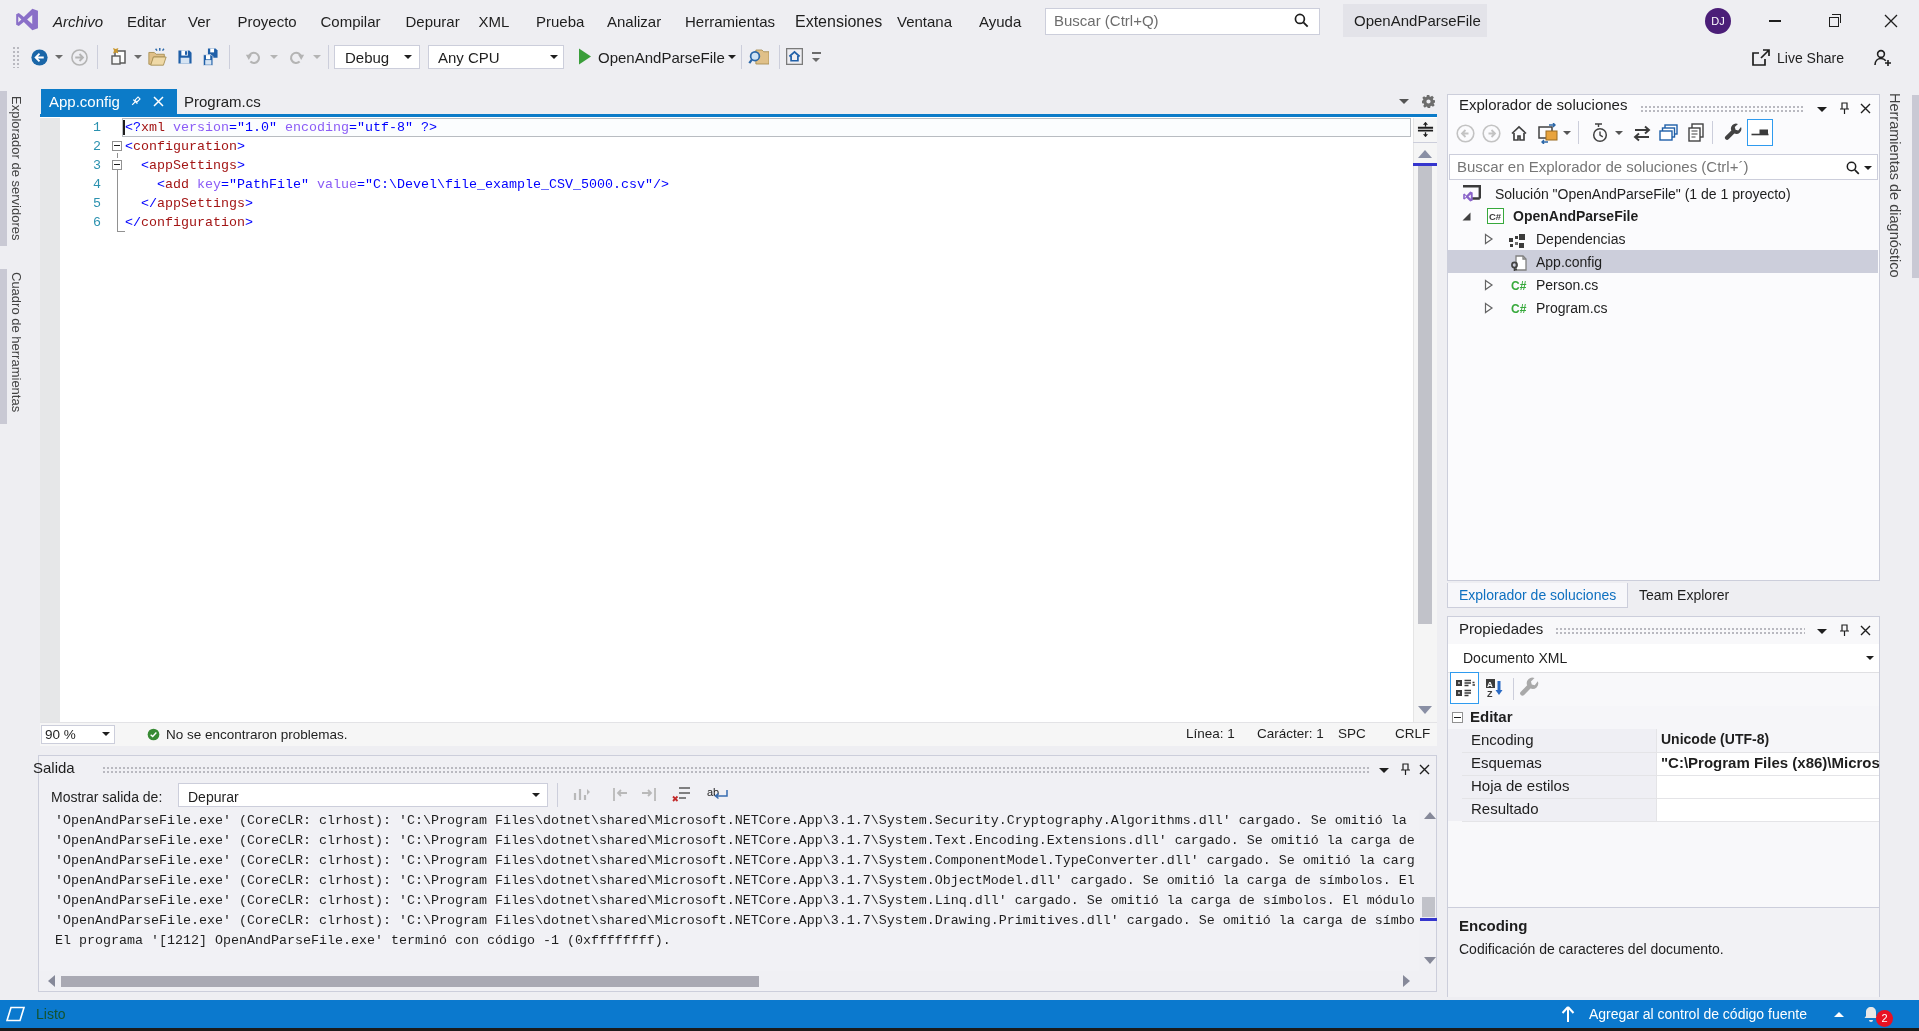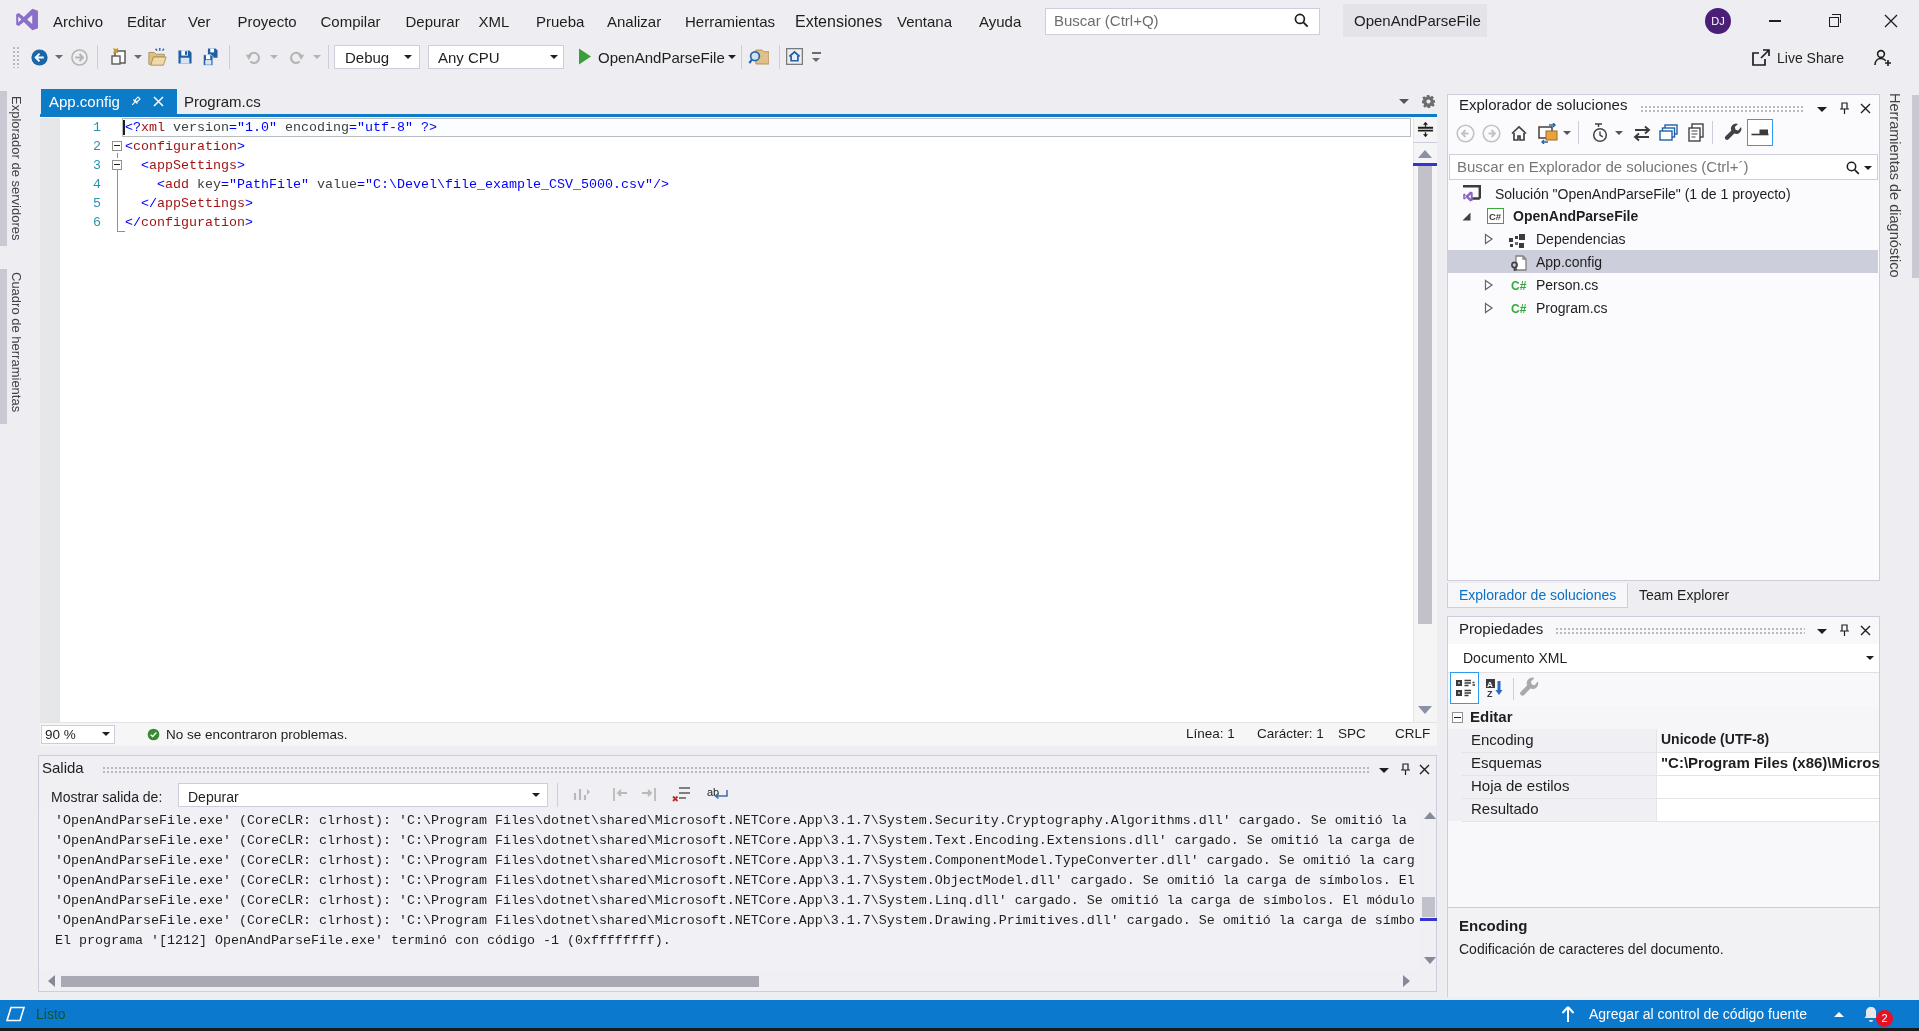--- a/index.html
+++ b/index.html
@@ -3,30 +3,30 @@
 <meta charset="utf-8">
 <style>
 html,body{margin:0;padding:0;}
 body{width:1919px;height:1031px;position:relative;overflow:hidden;background:#EEEEF2;
   font-family:"Liberation Sans",sans-serif;color:#1E1E1E;}
 .abs{position:absolute;}
 .mono{font-family:"Liberation Mono",monospace;}
 .grip{background-image:radial-gradient(#B9B9C0 0.9px, transparent 1px);background-size:4px 4px;}
 .caret{width:0;height:0;border-left:4px solid transparent;border-right:4px solid transparent;border-top:4px solid #1E1E1E;}
 .combo{background:#fff;border:1px solid #CCCEDB;box-sizing:border-box;}
-.kw{color:#0000FF}.el{color:#A31515}.at{color:#404040}
+.kw{color:#0000FF}.el{color:#A31515}.at{color:#8b5cf6}
 </style>
 </head>
 <body>
 
 <div class="abs" style="left:0;top:0;width:1919px;height:42px;background:#EEEEF2;"></div>
 <svg class="abs" style="left:14px;top:7px" width="25" height="25" viewBox="0 0 24 24">
 <path fill="#8A6FC8" fill-rule="evenodd" d="M17.6 1.6 23 3.7v16.6l-5.4 2.1-8.2-8-4.8 3.8-2.5-1.1V6.9l2.5-1.1 4.8 3.8 8.2-8zM4.1 9.2v5.6L7.1 12 4.1 9.2zm13.4-1.5L12.6 12l4.9 4.3V7.7z"></path>
 </svg>
-<div class="abs" style="top:13px;font-size:15px;left:53px;">Archivo</div>
+<div class="abs" style="top:13px;font-size:15px;left:53px;font-style:italic;">Archivo</div>
 <div class="abs" style="top:13px;font-size:15px;left:127px;">Editar</div>
 <div class="abs" style="top:13px;font-size:15px;left:188px;">Ver</div>
 <div class="abs" style="top:13px;font-size:15px;left:237.5px;">Proyecto</div>
 <div class="abs" style="top:13px;font-size:15px;left:320.5px;">Compilar</div>
 <div class="abs" style="top:13px;font-size:15px;left:405.5px;">Depurar</div>
 <div class="abs" style="top:13px;font-size:15px;left:478.5px;">XML</div>
 <div class="abs" style="top:13px;font-size:15px;left:536px;">Prueba</div>
 <div class="abs" style="top:13px;font-size:15px;left:607px;">Analizar</div>
 <div class="abs" style="top:13px;font-size:15px;left:685px;">Herramientas</div>
 <div class="abs" style="top:13px;font-size:16px;left:795px;">Extensiones</div>
@@ -204,21 +204,21 @@
     <circle cx="8" cy="8" r="7.2" fill="#388A34"></circle>
     <path d="M4.5 8.2 7 10.5l4.5-5" stroke="#fff" stroke-width="1.7" fill="none"></path>
   </svg>
 <div class="abs" style="left:166px;top:727px;font-size:13.5px;">No se encontraron problemas.</div>
 <div class="abs" style="left:1186px;top:726px;font-size:13.5px;">Línea: 1</div>
 <div class="abs" style="left:1257px;top:726px;font-size:13.5px;">Carácter: 1</div>
 <div class="abs" style="left:1338px;top:726px;font-size:13.5px;">SPC</div>
 <div class="abs" style="left:1395px;top:726px;font-size:13.5px;">CRLF</div>
 
 <div class="abs" style="left:38px;top:755px;width:1399px;height:237px;background:#F0F0F4;border:1px solid #CCCEDB;box-sizing:border-box;"></div>
-<div class="abs" style="left:42px;top:759px;font-size:15px;">Salida</div>
+<div class="abs" style="left:33px;top:759px;font-size:15px;">Salida</div>
 <div class="abs grip" style="left:102px;top:766px;width:1268px;height:7px;"></div>
 <div class="abs" style="left:1379px;top:768px;width:0;height:0;border-left:5px solid transparent;border-right:5px solid transparent;border-top:5px solid #1E1E1E;"></div>
 <svg class="abs" style="left:1399px;top:763px" width="13" height="13" viewBox="0 0 13 13">
     <path d="M4 1h5v6H4zM2 7h9M6.5 7v5" stroke="#1E1E1E" stroke-width="1.2" fill="none"></path>
   </svg>
 <svg class="abs" style="left:1419px;top:764px" width="11" height="11" viewBox="0 0 11 11">
     <path d="M1 1l9 9M10 1l-9 9" stroke="#1E1E1E" stroke-width="1.4"></path>
   </svg>
 <div class="abs" style="left:51px;top:789px;font-size:14px;">Mostrar salida de:</div>
 <div class="abs combo" style="left:178px;top:783px;width:370px;height:24px;"></div>

